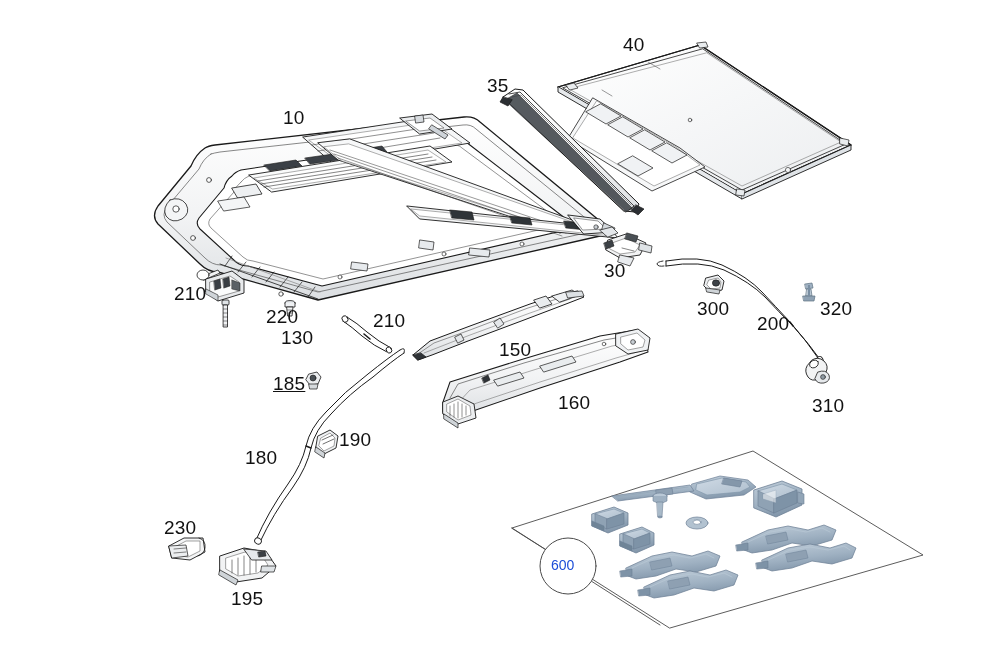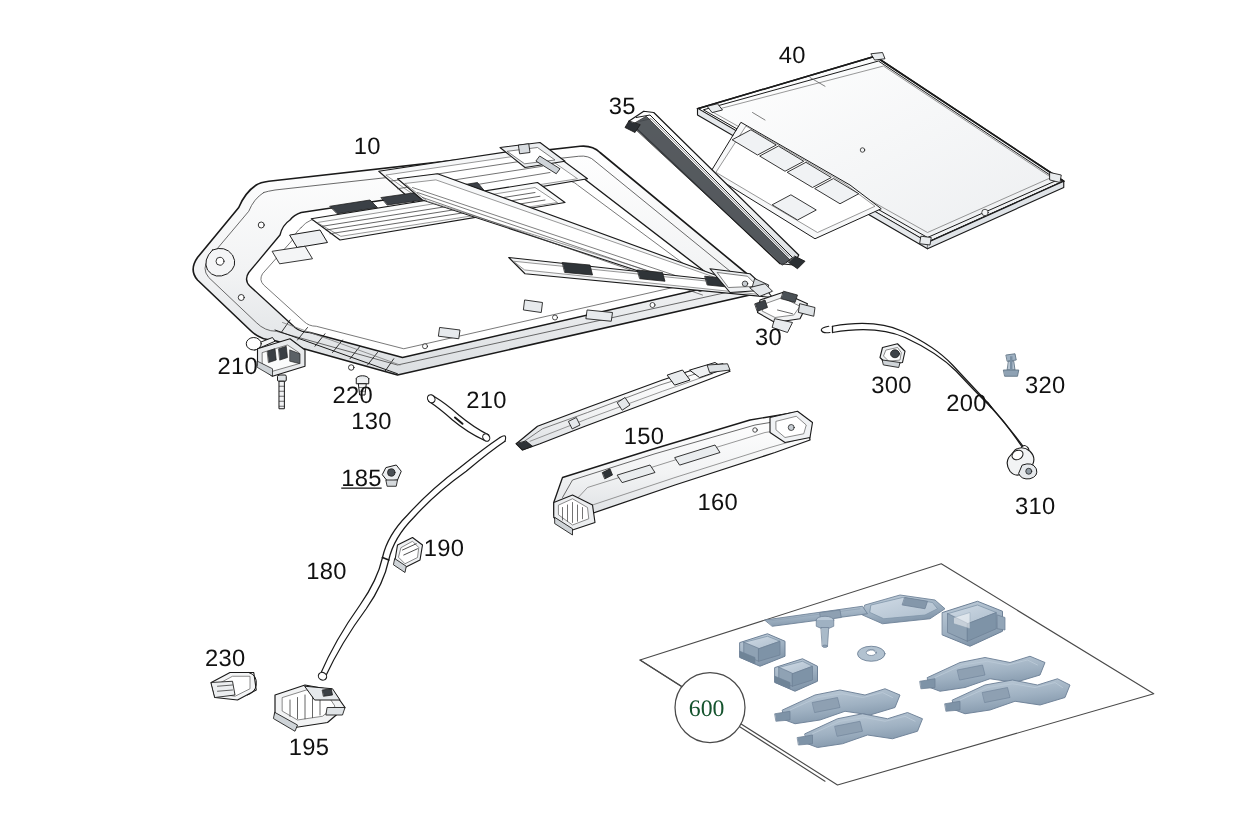--- a/index.html
+++ b/index.html
@@ -16,23 +16,23 @@
     font-family:"Liberation Sans",sans-serif;
     font-size:19px;
     color:#111111;
     letter-spacing:0.2px;
     white-space:nowrap;
     line-height:1;
     -webkit-user-select:none;user-select:none;
   }
   .callout-num{
     position:absolute;
-    font-family:Liberation Serif, serif;
-    font-size:19px;
-    color:#14532d;
+    font-family:Liberation Sans, sans-serif;
+    font-size:14px;
+    color:#1d4ed8;
     white-space:nowrap;
     line-height:1;
   }
 </style>
 </head>
 <body>
 
 <div id="sheet">
 
   <svg id="art" viewBox="0 0 1000 664" xmlns="http://www.w3.org/2000/svg">

